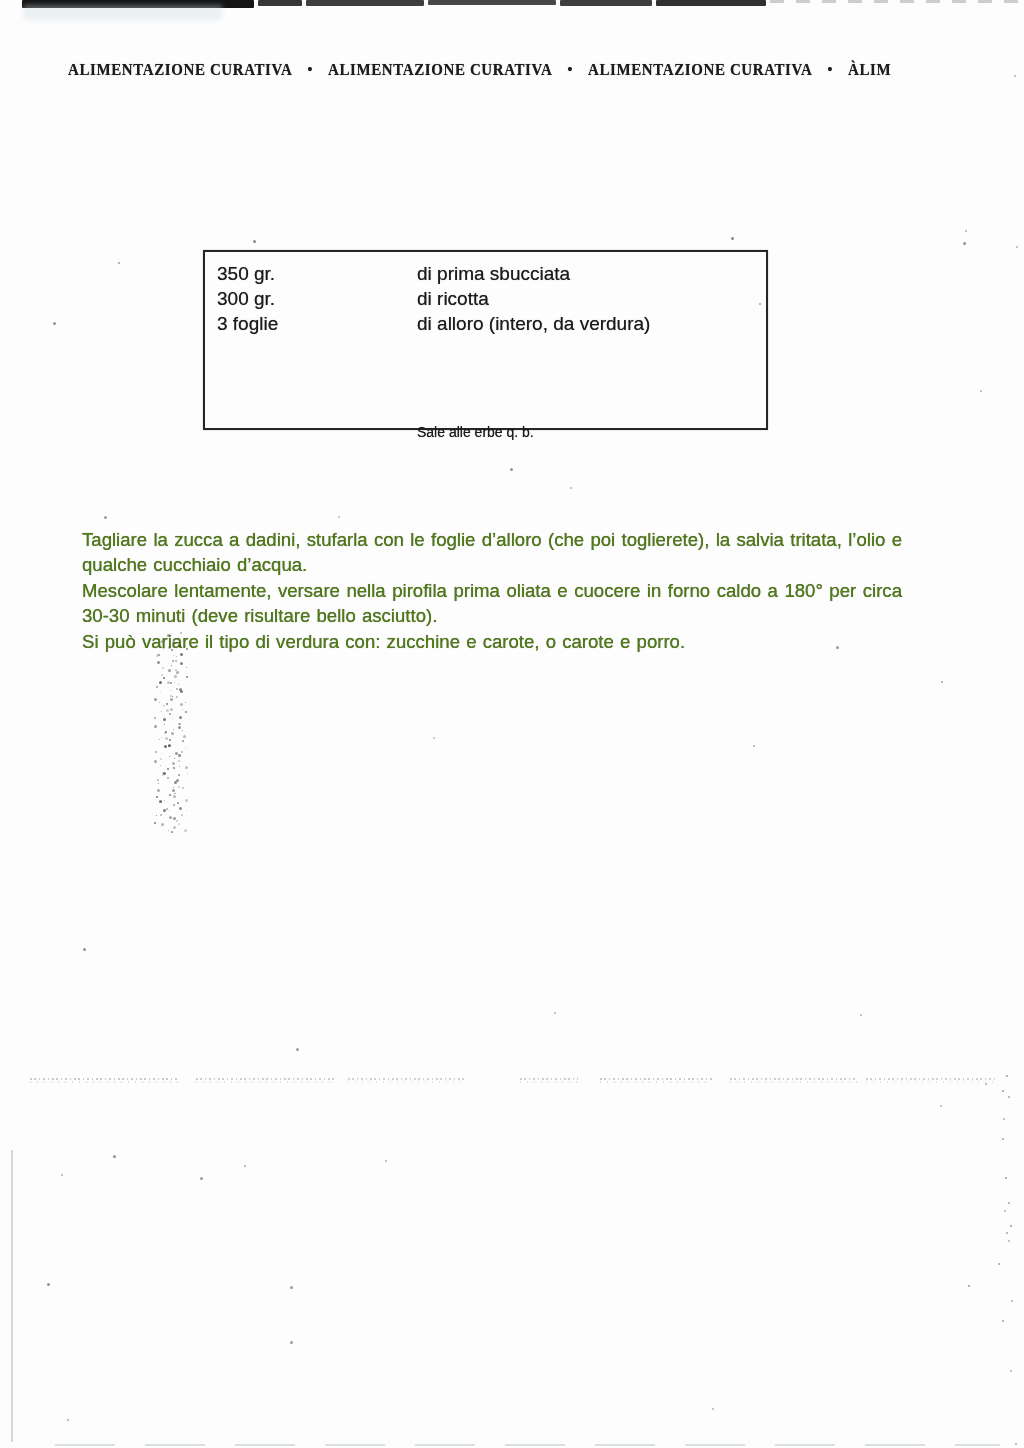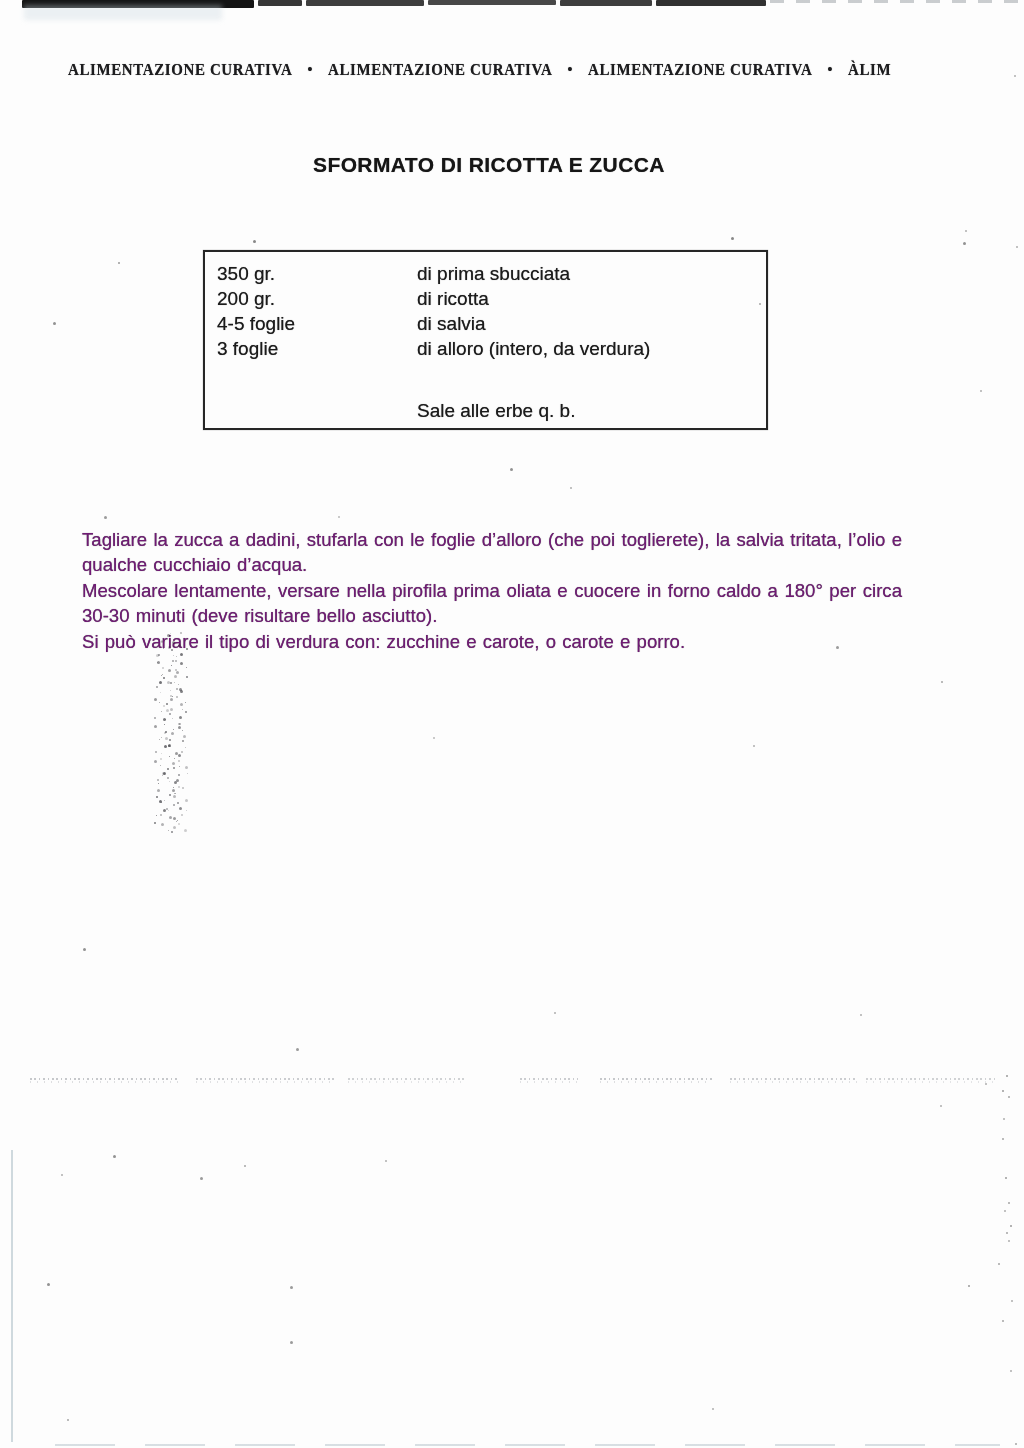--- a/index.html
+++ b/index.html
@@ -69,27 +69,27 @@
   .ing-box {
     position: absolute; left: 203px; top: 250px; width: 561px; height: 176px;
     border: 2px solid #262626;
     box-shadow: 0 0 1px rgba(40,40,40,0.5);
   }
   .ing-row { position: relative; height: 25px; line-height: 25px; font-size: 19px; }
   .ing-rows { padding-top: 9px; }
   .ing-qty  { position: absolute; left: 12px; }
   .ing-desc { position: absolute; left: 212px; }
   .ing-note {
-    position: absolute; left: 212px; top: 146px;
-    font-size: 19px; line-height: 25px;
+    position: absolute; left: 212px; top: 168px;
+    font-size: 14px; line-height: 25px;
   }
   .instructions {
     position: absolute; left: 82px; top: 527px; width: 820px;
     font-size: 18.6px; line-height: 25.4px;
-    color: #701a75;
+    color: #4d7c0f;
   }
   .instructions p {
     margin: 0; text-align: justify; word-spacing: 1px;
   }
 </style>
 </head>
 <body>
 
 <div class="page">
 
@@ -107,35 +107,30 @@
   <div class="header-line doc-text">
     <span>ALIMENTAZIONE CURATIVA</span>
     <span class="bullet">•</span>
     <span>ALIMENTAZIONE CURATIVA</span>
     <span class="bullet">•</span>
     <span>ALIMENTAZIONE CURATIVA</span>
     <span class="bullet">•</span>
     <span>ÀLIM</span>
   </div>
 
-  <h1 class="recipe-title doc-text">SFORMATO DI RICOTTA E ZUCCA</h1>
 
   <div class="ing-box">
     <div class="ing-rows doc-text">
       <div class="ing-row">
         <span class="ing-qty">350 gr.</span>
         <span class="ing-desc">di prima sbucciata</span>
       </div>
       <div class="ing-row">
-        <span class="ing-qty">200 gr.</span>
+        <span class="ing-qty">300 gr.</span>
         <span class="ing-desc">di ricotta</span>
-      </div>
-      <div class="ing-row">
-        <span class="ing-qty">4-5 foglie</span>
-        <span class="ing-desc">di salvia</span>
       </div>
       <div class="ing-row">
         <span class="ing-qty">3 foglie</span>
         <span class="ing-desc">di alloro (intero, da verdura)</span>
       </div>
     </div>
     <div class="ing-note doc-text">Sale alle erbe q. b.</div>
   </div>
 
   <div class="instructions doc-text">

